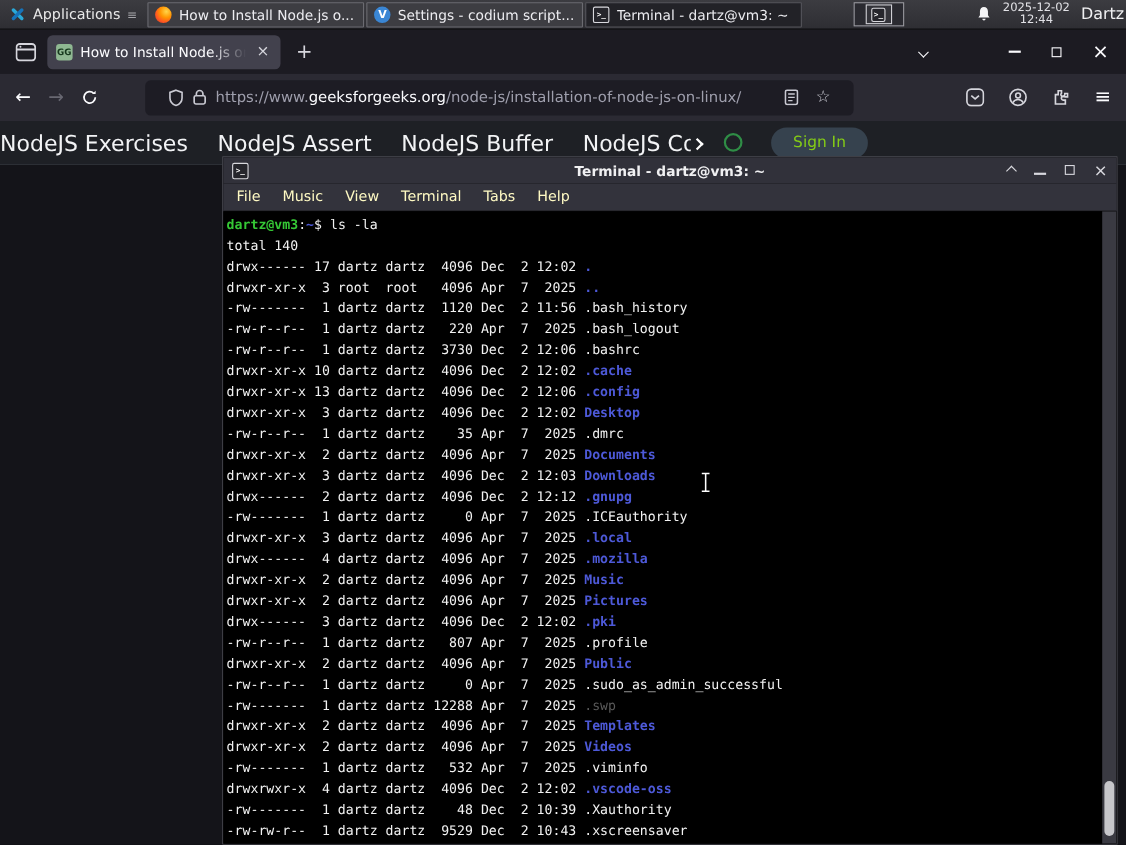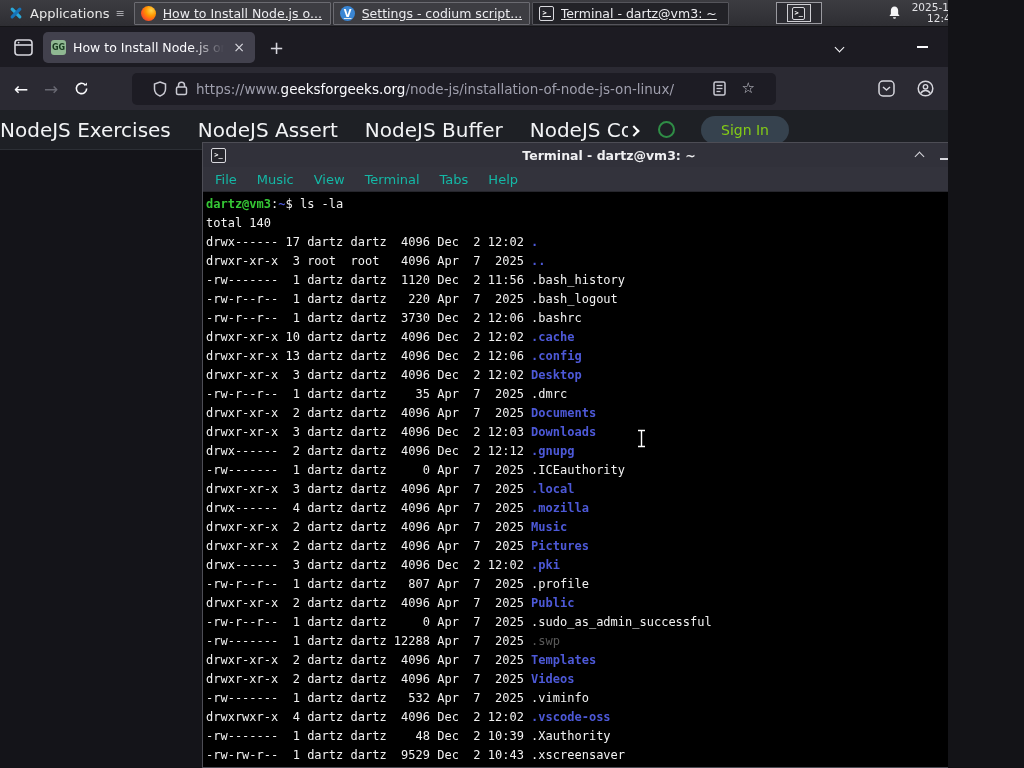--- a/index.html
+++ b/index.html
@@ -1,18 +1,18 @@
 <!DOCTYPE html>
 <html><head>
 <meta charset="utf-8">
 <style>
   * { margin:0; padding:0; box-sizing:border-box; }
   html,body { width:1024px; height:768px; overflow:hidden; background:#131317;
               font-family:"DejaVu Sans", sans-serif; }
-  #stage { position:absolute; width:948px; height:768px; overflow:hidden; }
+  #stage { position:absolute; width:1024px; height:768px; overflow:hidden; }
 
   
   #panel { position:absolute; left:0; top:0; width:1024px; height:27px; z-index:50;
            background:linear-gradient(#3c3c41,#2e2e33); border-bottom:1px solid #151518;
            display:flex; align-items:center; color:#e8e8e8; font-size:13px; }
   #apps-btn { display:flex; align-items:center; gap:6px; padding:0 8px; height:100%; }
   #apps-btn .menu-lines { color:#a5a5aa; font-size:11px; }
   .task-btn { display:flex; align-items:center; gap:6px; width:197px; height:23px;
               margin:0 1px; padding:0 6px; background:#3d3d42; border:1px solid #6b6b71;
               border-radius:1px; overflow:hidden; }
@@ -89,21 +89,21 @@
   #term { position:absolute; left:202px; top:142px; width:814px; height:626px; z-index:10;
           border:1px solid #4d4d55; background:#000; }
   #term-title { height:24px; background:#31313a; display:flex; align-items:center;
                 padding:0 8px; color:#f0f0f2; }
   #term-title .ttext { position:absolute; left:0; right:0; text-align:center; font-weight:bold;
                 font-size:12.5px; pointer-events:none; }
   #term-ctls { margin-left:auto; display:flex; gap:17px; align-items:center; color:#d8d8de;
                font-size:13px; z-index:2; }
   #term-menu { height:25px; background:#33333c; display:flex; align-items:center; gap:4px;
                padding-left:4px; border-bottom:1px solid #26262c; }
-  .menu-item { color:#14b8a6; font-size:13px; padding:3px 8px; }
+  .menu-item { color:#fef9c3; font-size:13px; padding:3px 8px; }
   #term-screen { position:relative; height:575px; background:#000; overflow:hidden; }
   #term-pre { font-family:"DejaVu Sans Mono", monospace; font-size:12px; line-height:19px;
               color:#f2f2f2; white-space:pre; padding:3px 0 0 3px; }
   #term-pre .green { font-weight:bold; }
   #term-pre .blue  { font-weight:bold; }
   #term-scroll { position:absolute; right:0; top:0; width:13px; height:575px; background:#3a3a42; }
   #term-thumb { position:absolute; left:2px; top:518px; width:9px; height:50px;
                 background:#c6c6ca; border-radius:5px; }
   #ibeam { position:absolute; left:433px; top:237px; }
 
@@ -118,21 +118,21 @@
     <div id="apps-btn">
       <span class="icon16">
         <svg width="16" height="16" viewBox="0 0 16 16">
           <rect x="1" y="6.4" width="14" height="3.2" rx="1.6" fill="#2aa8d8" transform="rotate(45 8 8)"></rect>
           <rect x="1" y="6.4" width="14" height="3.2" rx="1.6" fill="#1673b9" transform="rotate(-45 8 8)"></rect>
         </svg>
       </span>
       <span>Applications</span>
       <span class="menu-lines">≡</span>
     </div>
-    <div id="taskbar" style="display:flex;text-decoration:underline;">
+    <div id="taskbar" style="display:flex;">
         <div class="task-btn">
           <span class="icon16">
             <span id="firefox-ball"></span>
           </span>
           <span class="tlabel">How to Install Node.js o...</span>
         </div>
         <div class="task-btn">
           <span class="icon16">
             <span id="codium-ball">V</span>
           </span>

